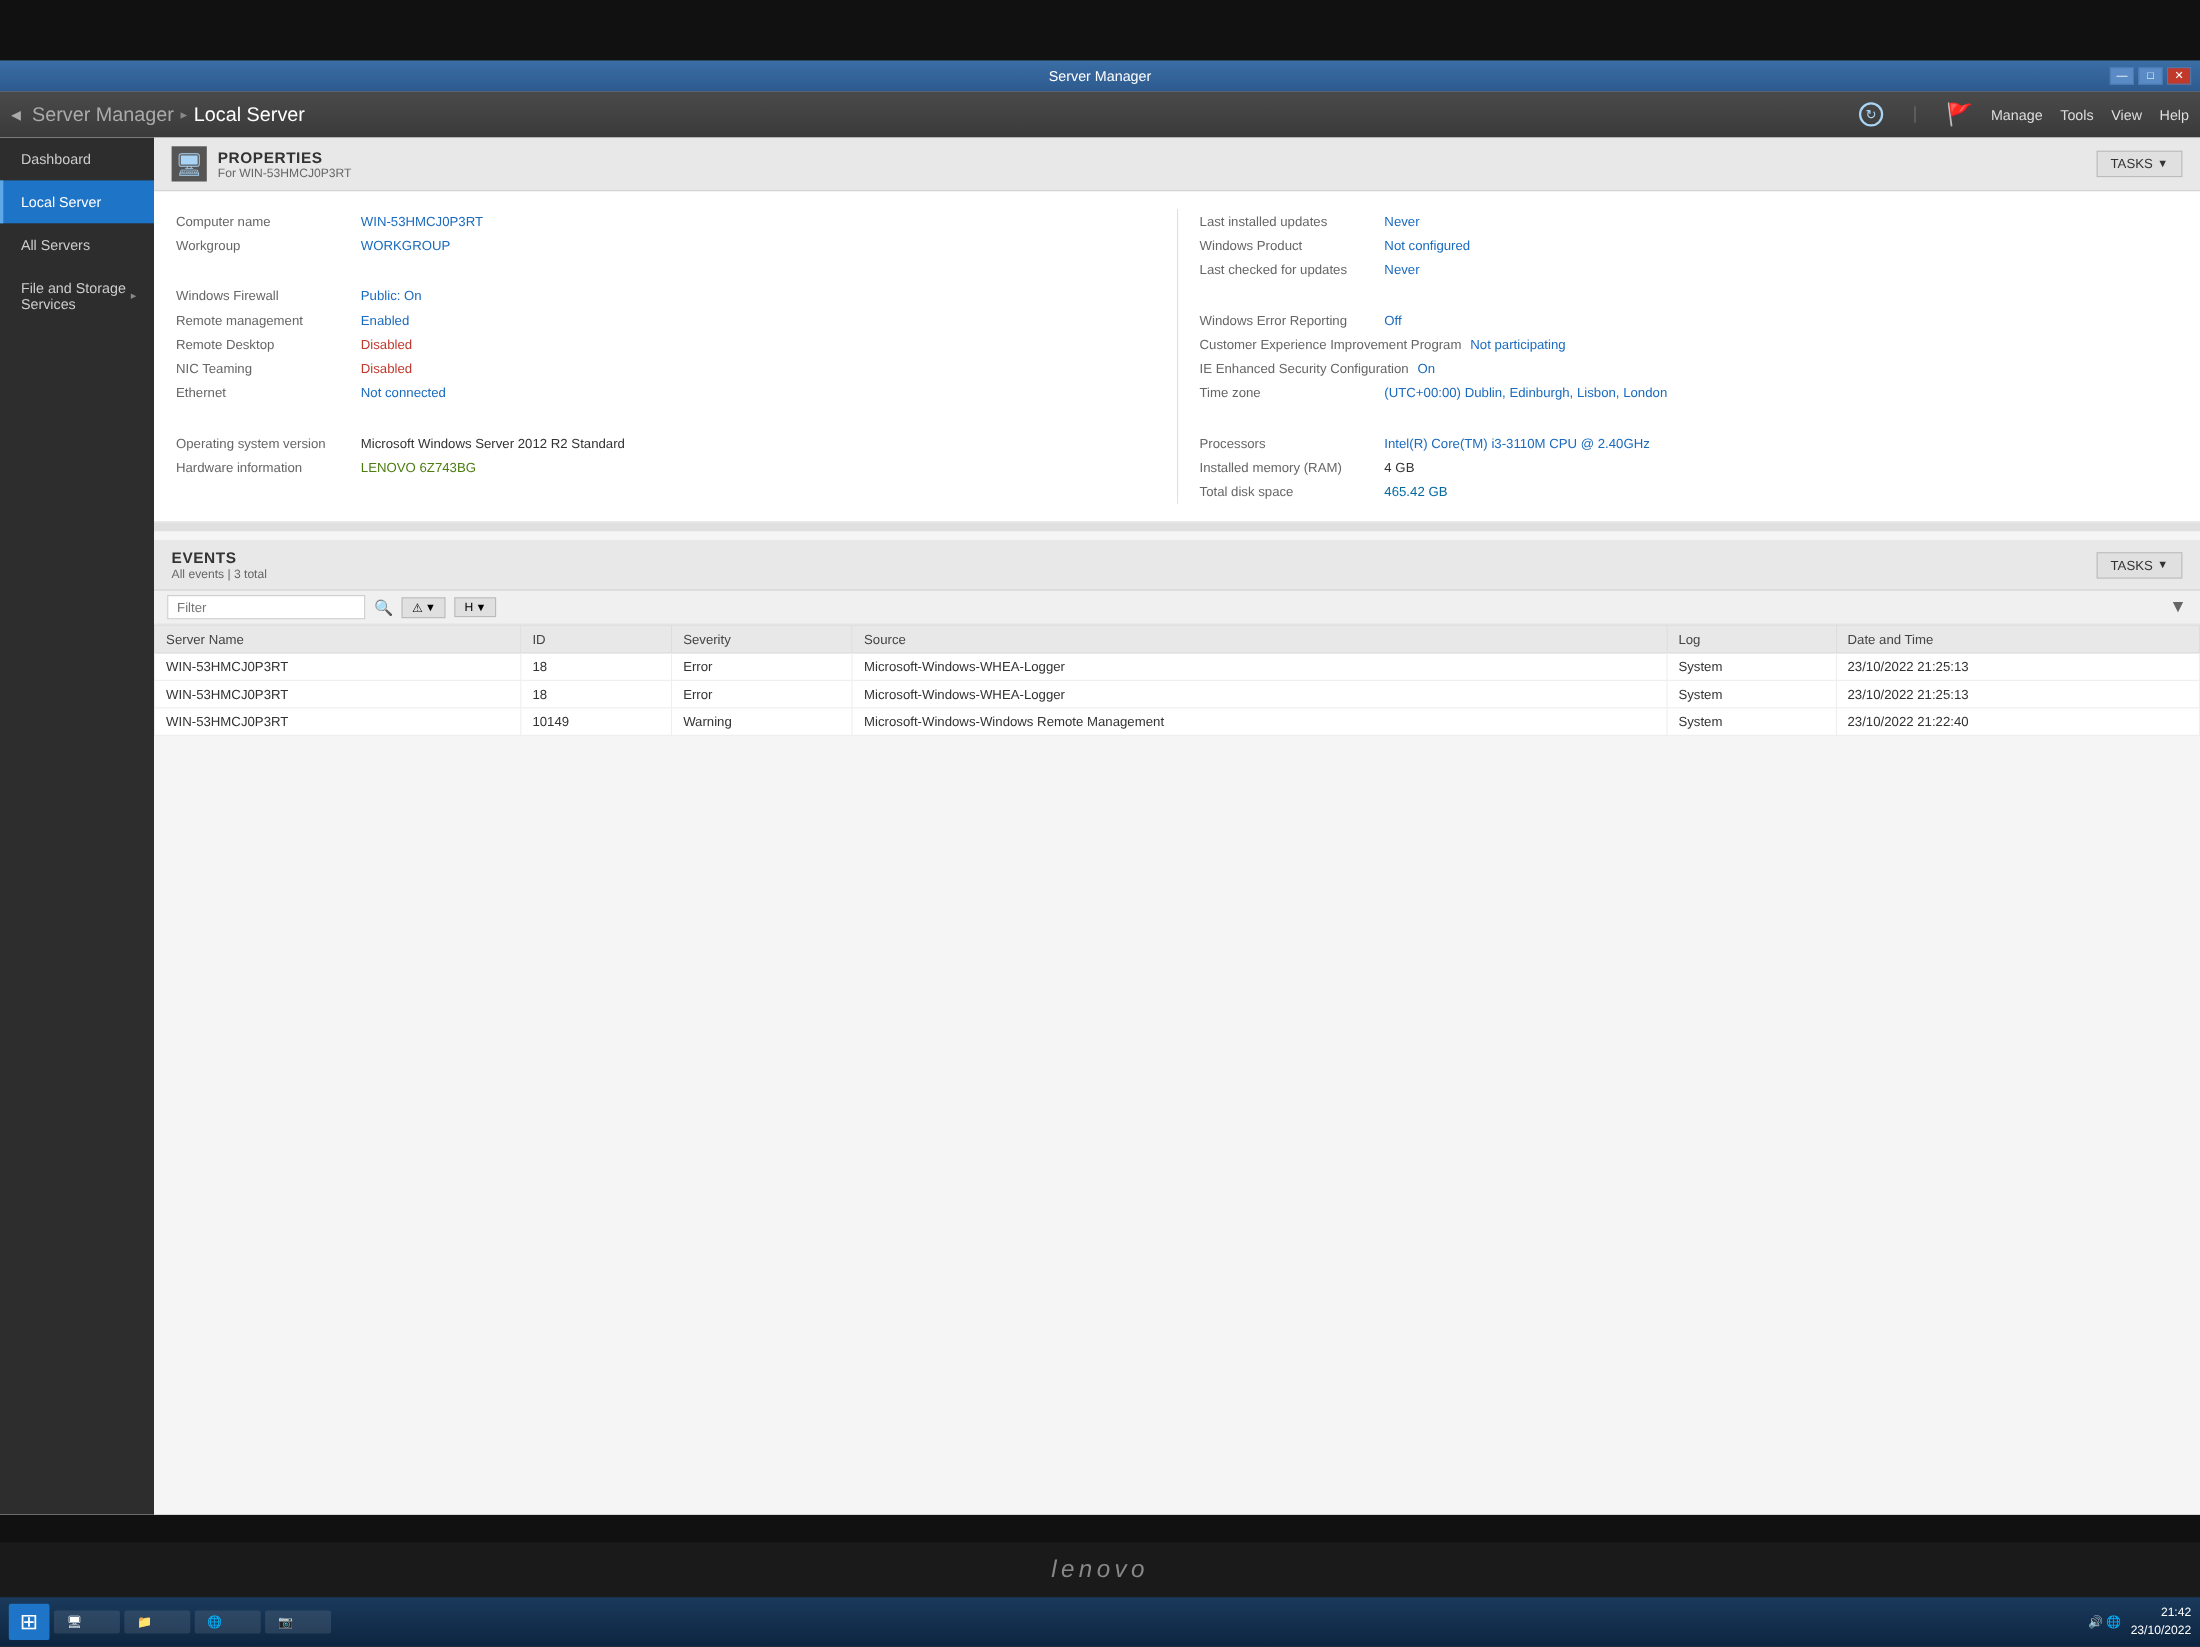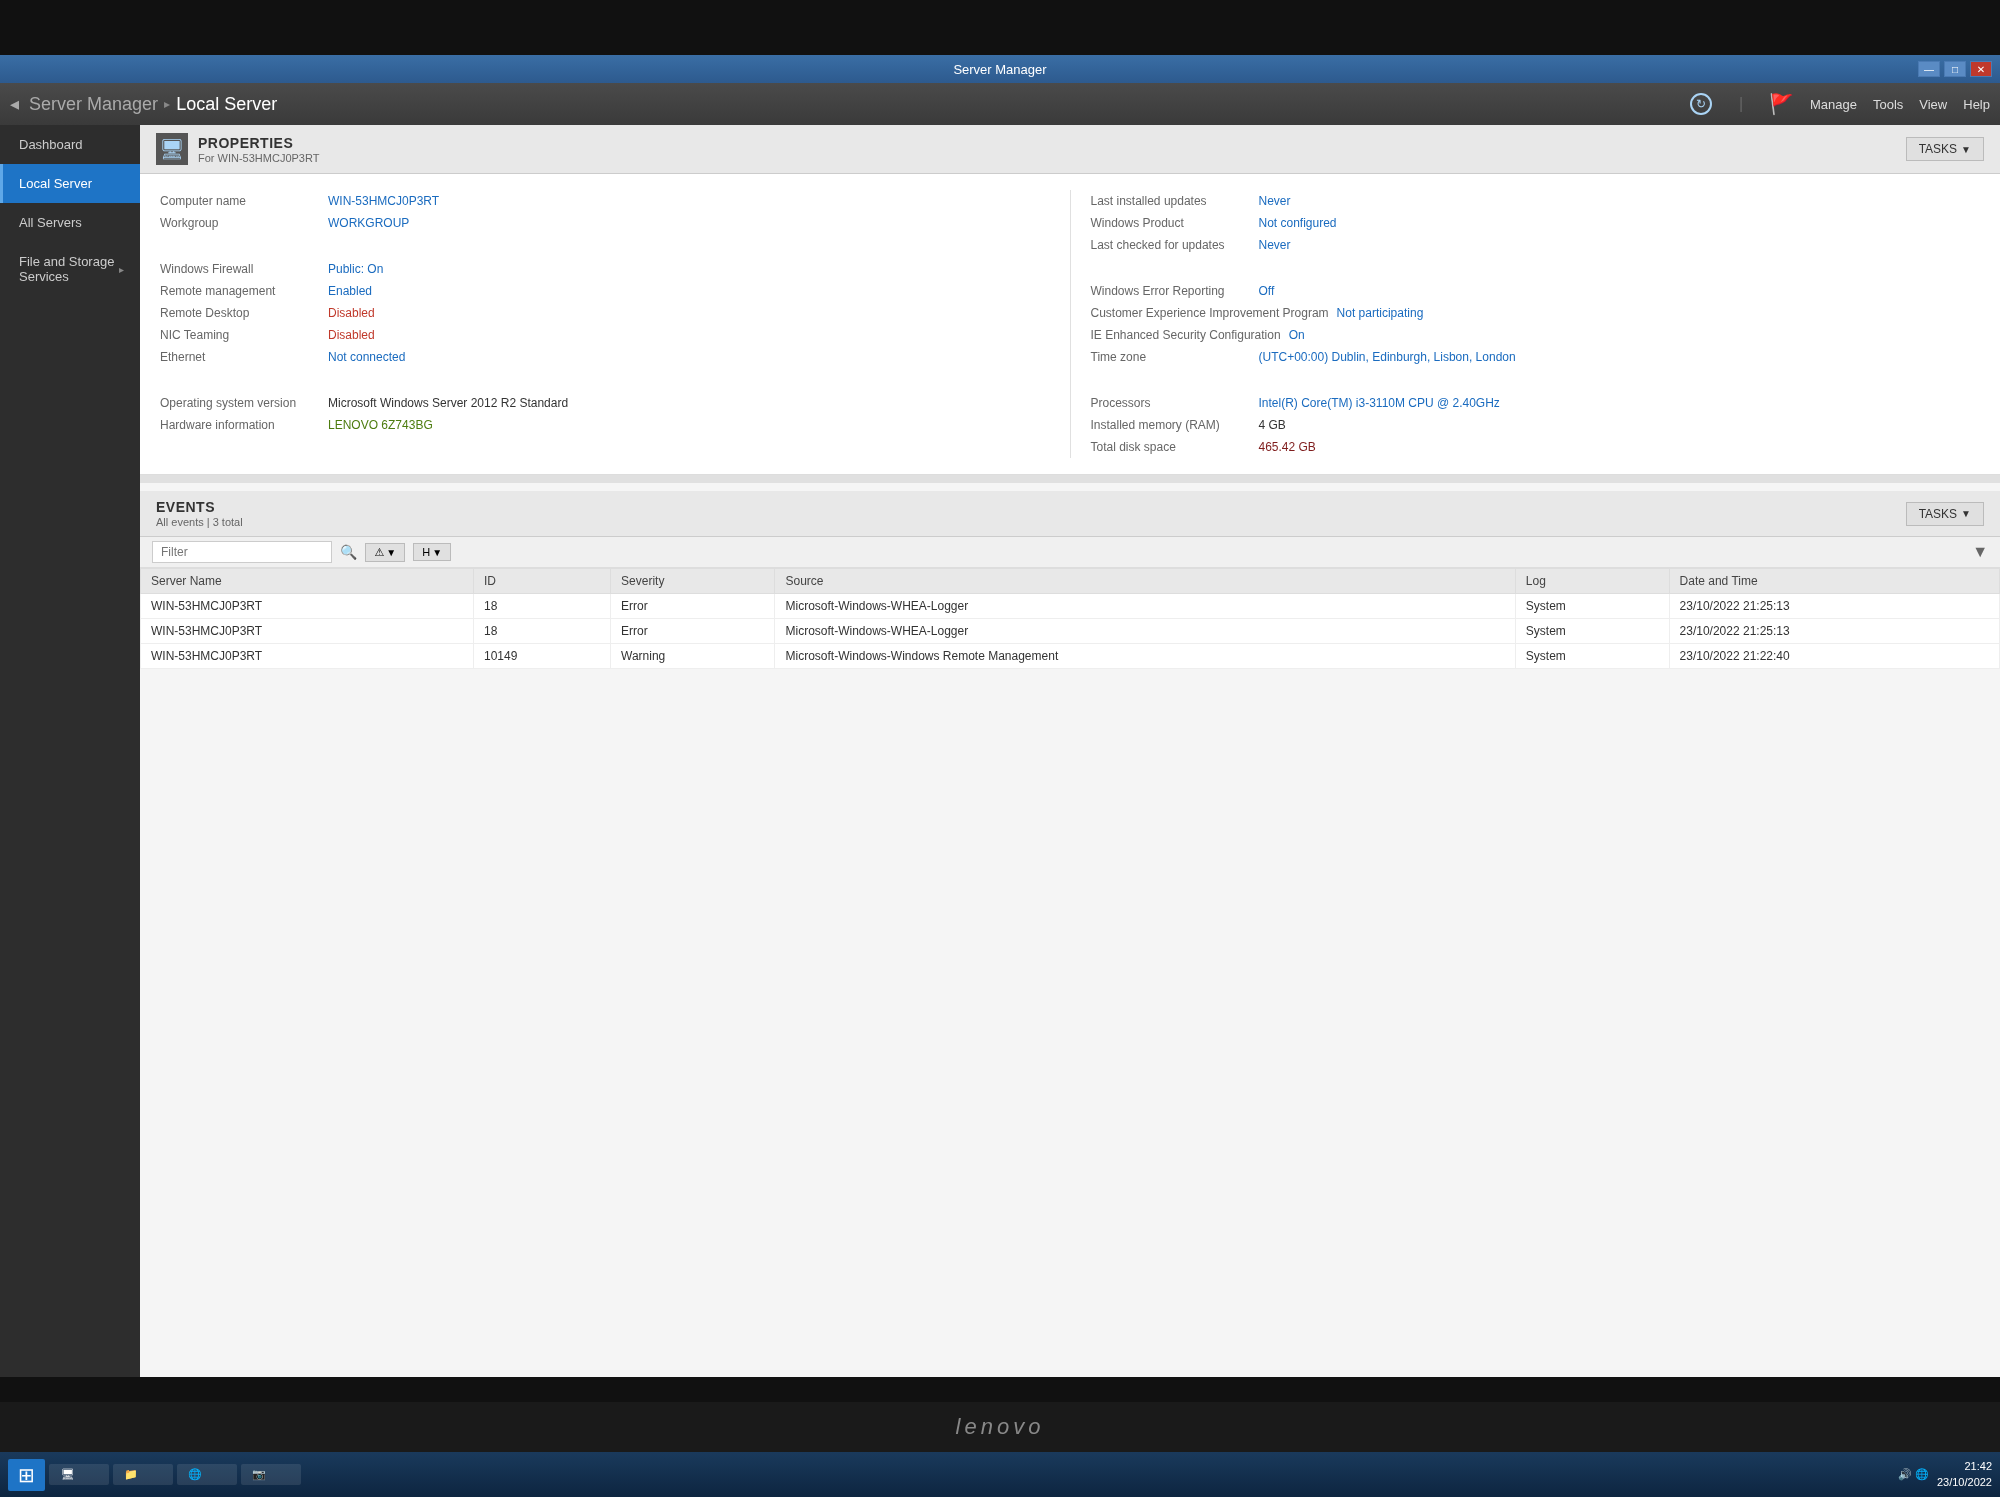--- a/index.html
+++ b/index.html
@@ -543,21 +543,21 @@
               <div class="prop-row">
                 <span class="prop-label">Processors</span>
                 <span class="prop-value">Intel(R) Core(TM) i3-3110M CPU @ 2.40GHz</span>
               </div>
               <div class="prop-row">
                 <span class="prop-label">Installed memory (RAM)</span>
                 <span class="prop-value black" style="color:#333;">4 GB</span>
               </div>
               <div class="prop-row">
                 <span class="prop-label">Total disk space</span>
-                <span class="prop-value black" style="color:#7f1d1d;">465.42 GB</span>
+                <span class="prop-value black" style="color:#0369a1;">465.42 GB</span>
               </div>
             </div>
           </div>
 
           <div class="section-divider"></div>
 
           <div class="events-section">
             <div class="events-header">
               <div class="events-title-block">
                 <div class="section-title">EVENTS</div>

